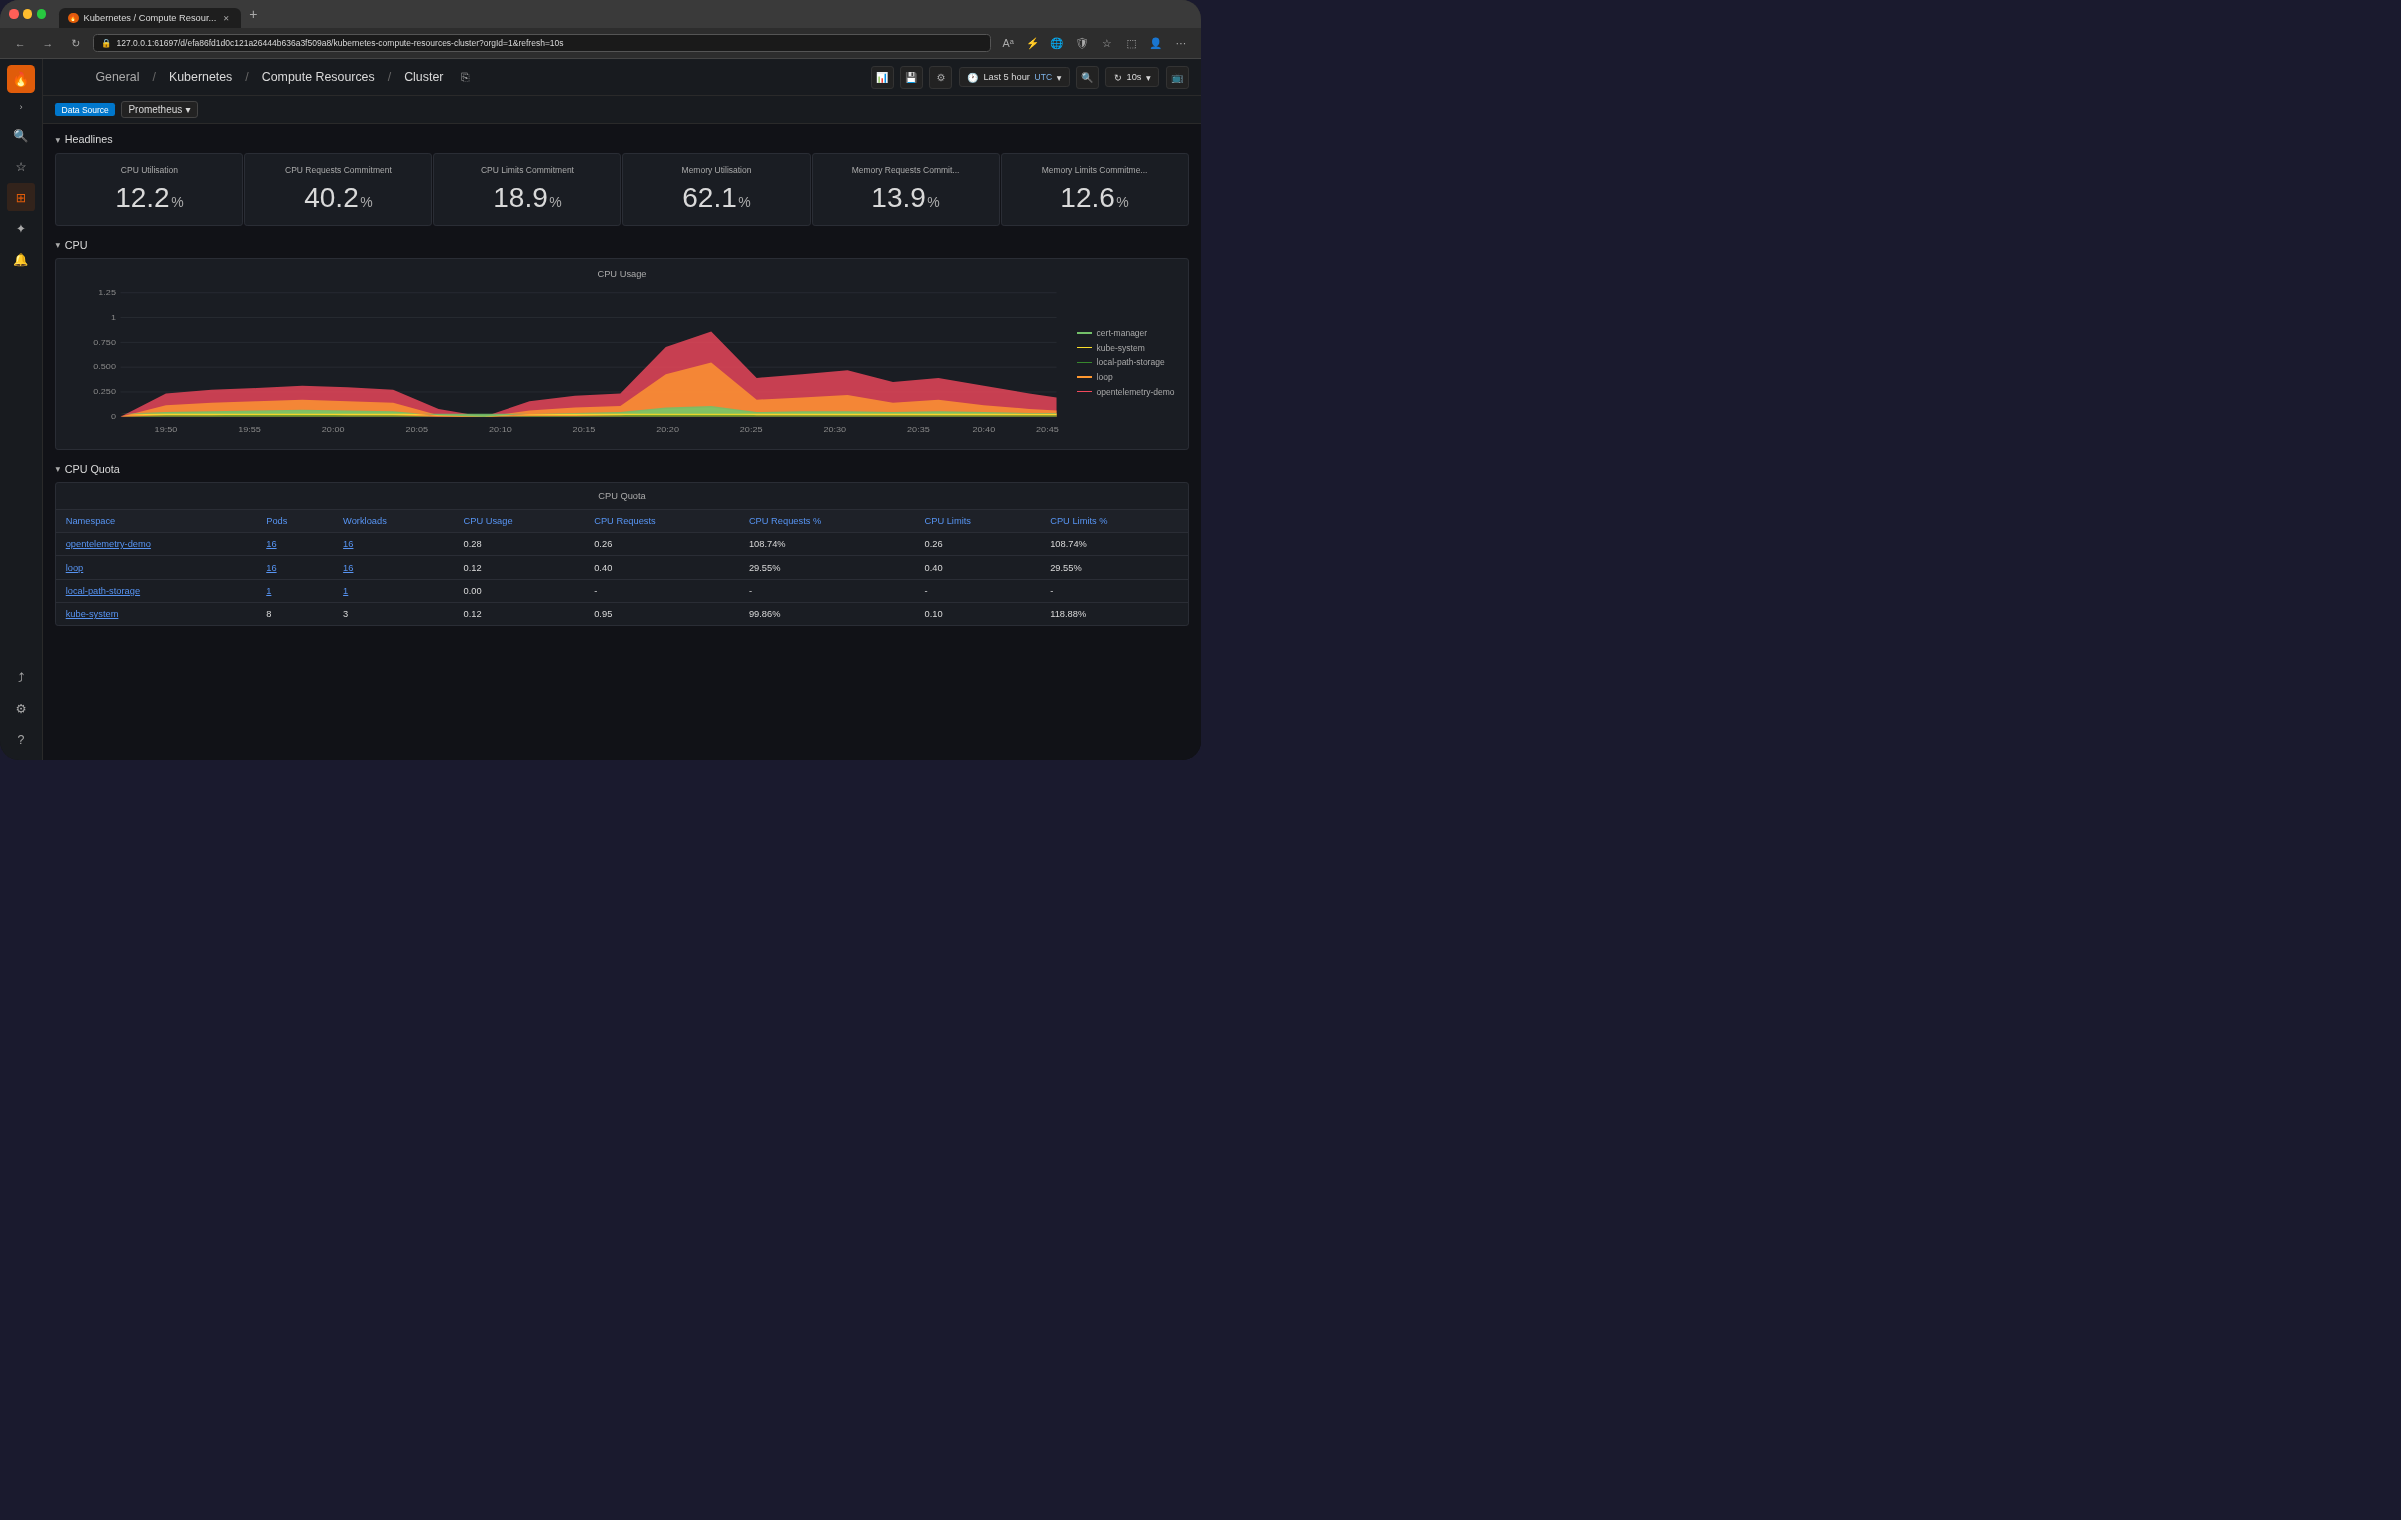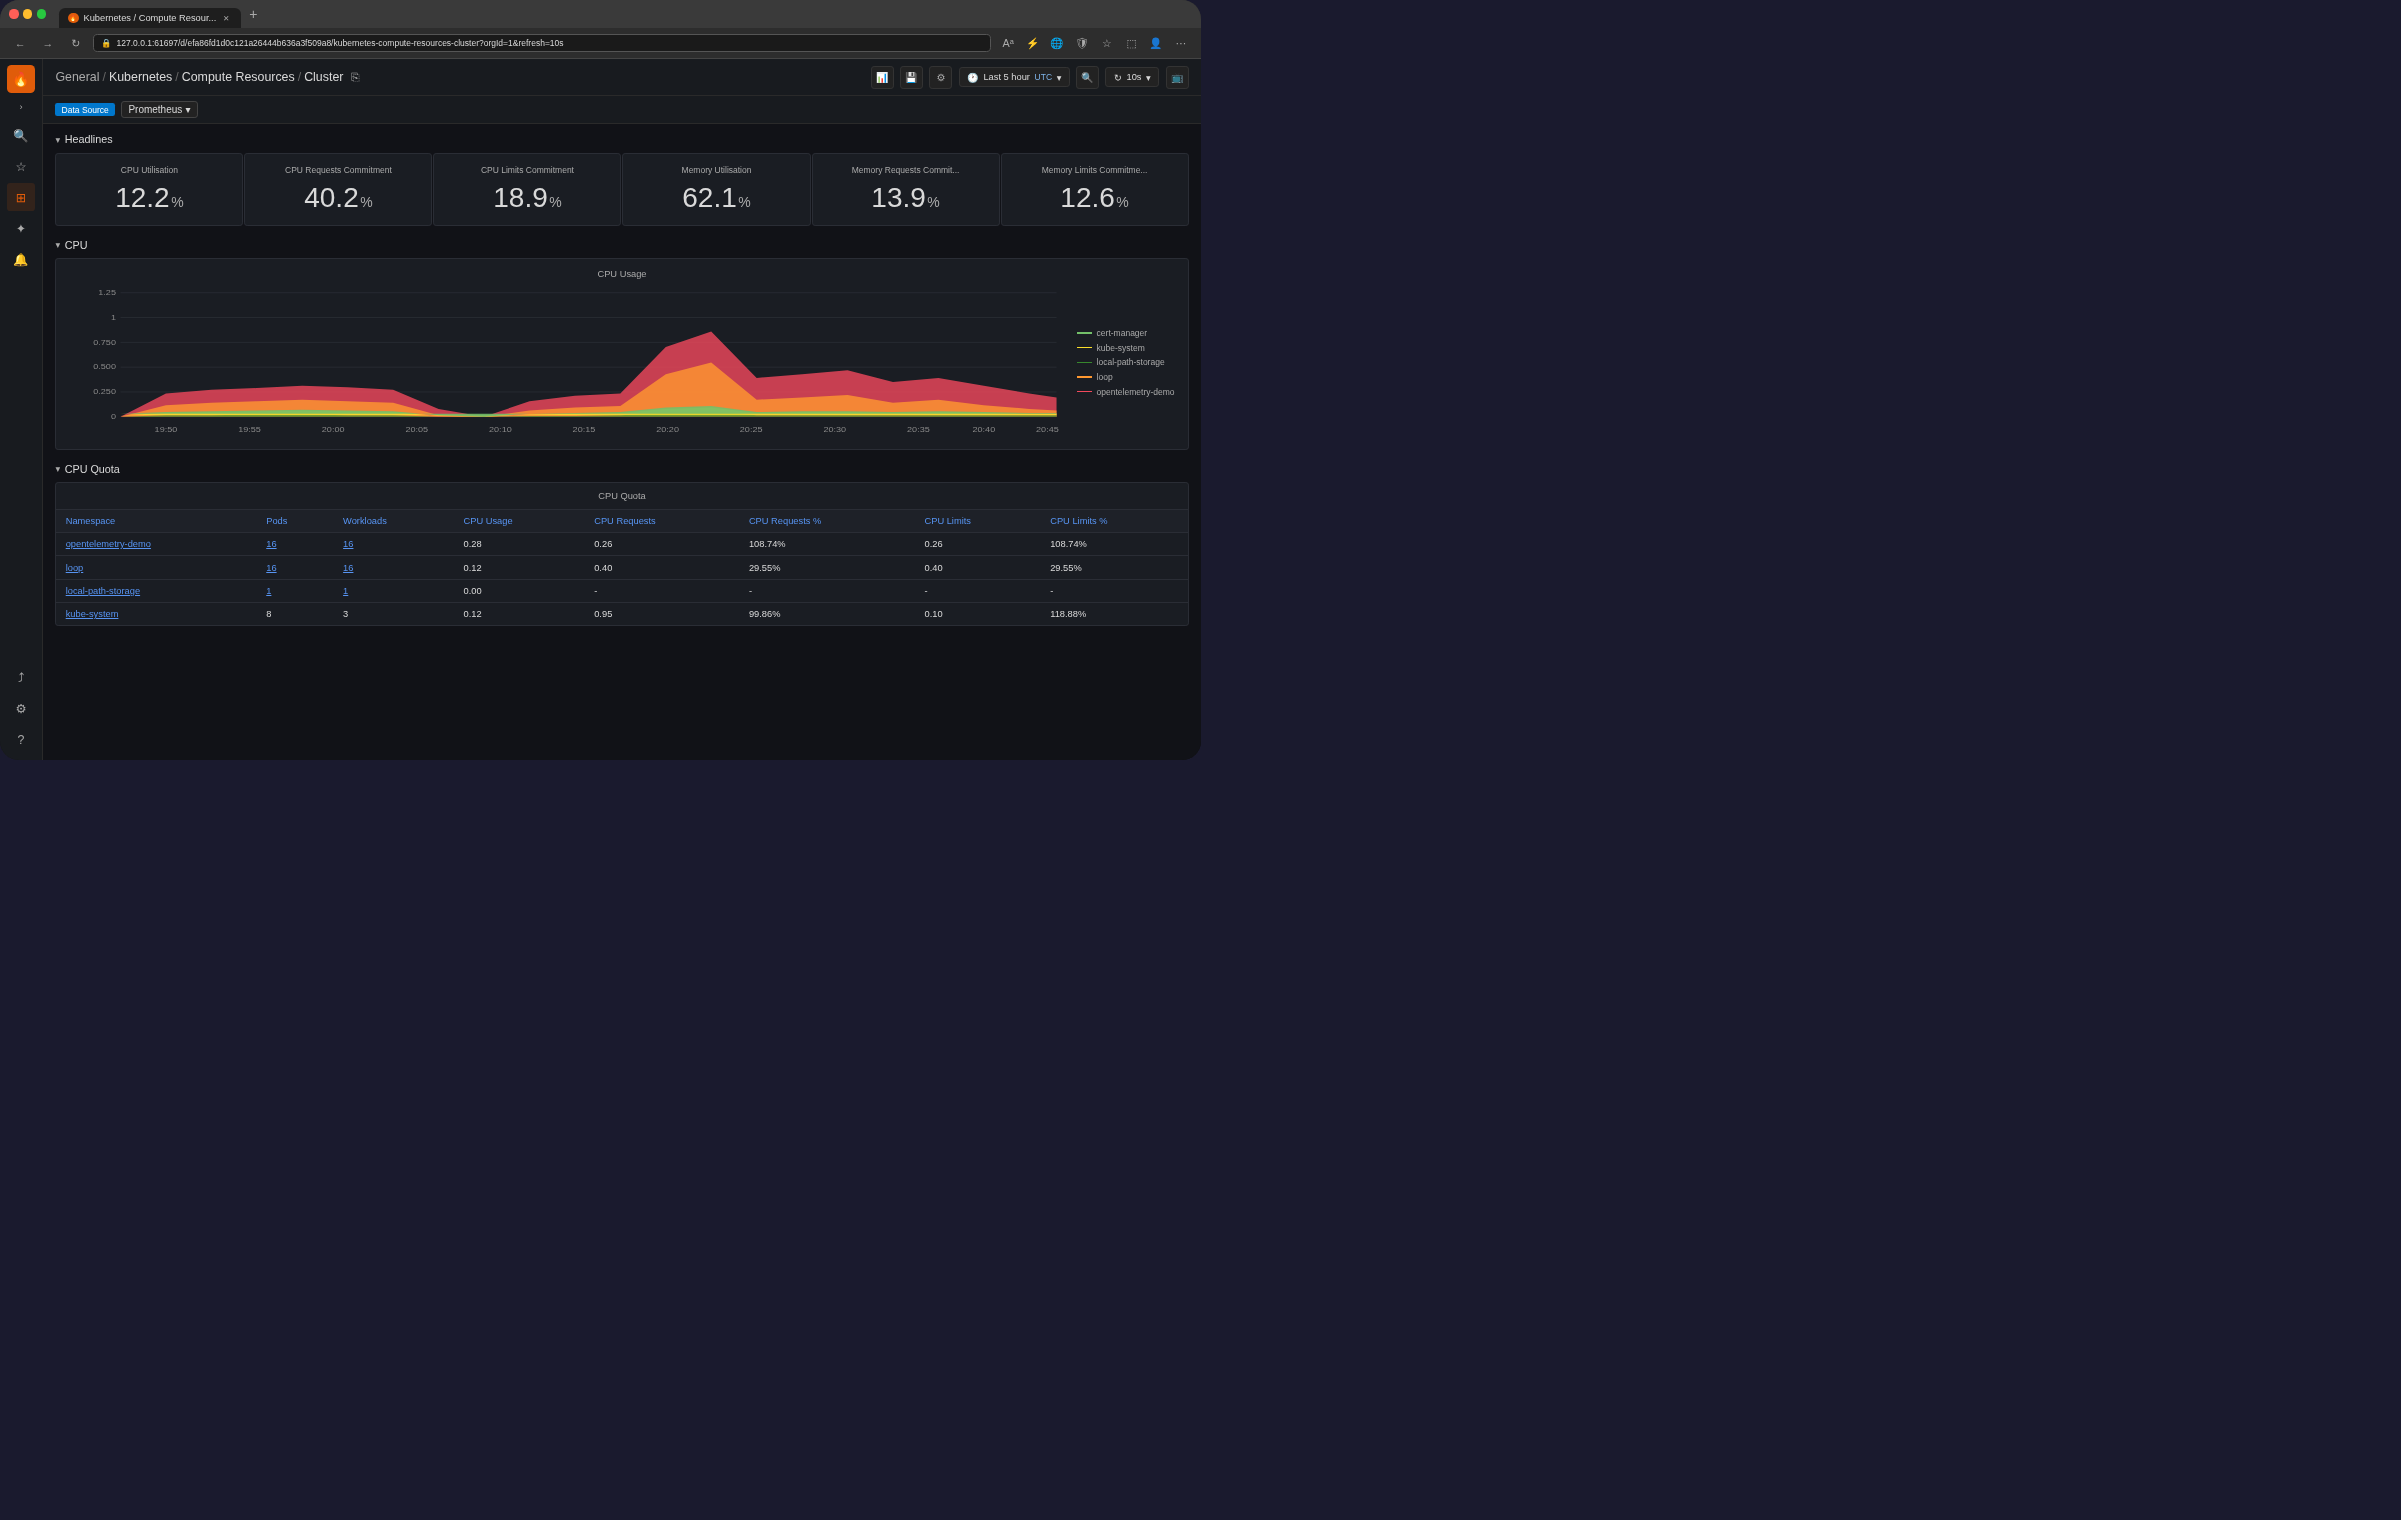--- a/index.html
+++ b/index.html
@@ -229,24 +229,25 @@
       align-items: center;
       padding: 0 12.4px;
       background: #181b1f;
       border-bottom: 0.8px solid #2a2a2a;
       gap: 6.2px;
     }
 
     .breadcrumb {
       display: flex;
       align-items: center;
-      gap: 3px;
+      gap: 13px;
       font-size: 12.4px;
       color: #d9d9d9;
       flex: 1;
+      margin-left: 40px;
     }
 
     .breadcrumb-sep { color: #666; }
 
     .breadcrumb-share {
       color: #aaa;
       font-size: 10.8px;
       margin-left: 4.6px;
       cursor: pointer;
     }

